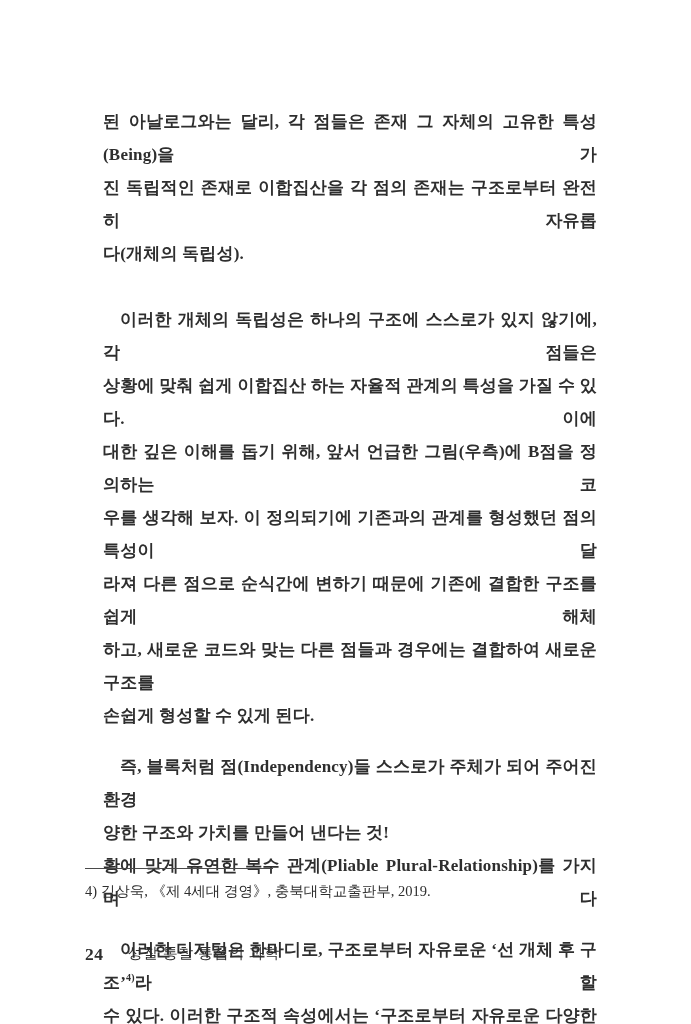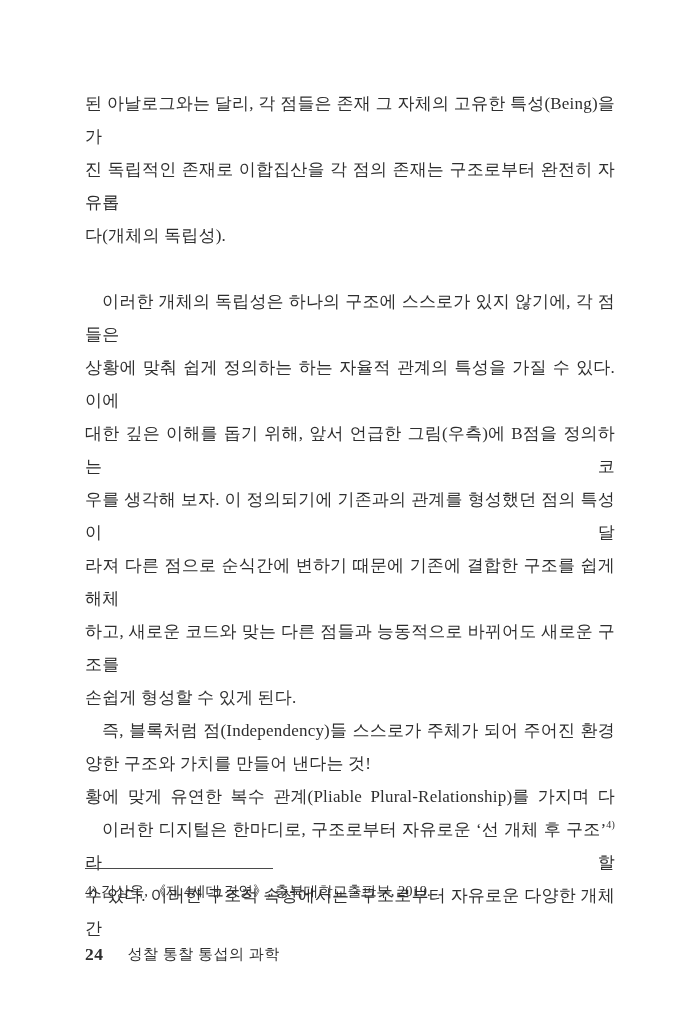--- a/index.html
+++ b/index.html
@@ -16,21 +16,21 @@
     background: #ffffff;
   }
   .body-text {
     position: absolute;
     left: 85px; top: 87px;
     width: 530px;
     font-size: 17px;
     line-height: 33px;
     letter-spacing: 0.2px;
   }
-  .para { margin: 0; }
+  .para { margin: 18px; font-weight: bold; }
   .para.gap-before { margin-top: 33px; }
   .ln {
     text-align: justify;
     text-align-last: left;
     white-space: normal;
   }
   .ln.jl { text-align-last: justify; }
   .ln.first { text-indent: 17px; }
   sup.fnref {
     font-size: 10px;
@@ -47,21 +47,21 @@
     position: absolute;
     left: 85px; top: 880px;
     width: 530px;
     font-size: 14.5px;
     line-height: 22px;
   }
   .footer {
     position: absolute;
     left: 85px; top: 944px;
     display: flex;
-    align-items: center;
+    align-items: flex-start;
   }
   .footer .pagenum {
     font-size: 17.5px;
     font-weight: bold;
     letter-spacing: 0.5px;
   }
   .footer .runtitle {
     font-size: 15px;
     margin-left: 24px;
     letter-spacing: 0.5px;
@@ -75,25 +75,25 @@
   <div class="body-text">
 
     <div class="para">
       <div class="ln jl">된 아날로그와는 달리, 각 점들은 존재 그 자체의 고유한 특성(Being)을 가</div>
       <div class="ln jl">진 독립적인 존재로 이합집산을 각 점의 존재는 구조로부터 완전히 자유롭</div>
       <div class="ln">다(개체의 독립성).</div>
     </div>
 
     <div class="para gap-before">
       <div class="ln jl first">이러한 개체의 독립성은 하나의 구조에 스스로가 있지 않기에, 각 점들은</div>
-      <div class="ln jl">상황에 맞춰 쉽게 정의하는 하는 자율적 관계의 특성을 가질 수 있다. 이에</div>
+      <div class="ln jl">상황에 맞춰 쉽게 이합집산 하는 자율적 관계의 특성을 가질 수 있다. 이에</div>
       <div class="ln jl">대한 깊은 이해를 돕기 위해, 앞서 언급한 그림(우측)에 B점을 정의하는 코</div>
       <div class="ln jl">우를 생각해 보자. 이 정의되기에 기존과의 관계를 형성했던 점의 특성이 달</div>
       <div class="ln jl">라져 다른 점으로 순식간에 변하기 때문에 기존에 결합한 구조를 쉽게 해체</div>
-      <div class="ln jl">하고, 새로운 코드와 맞는 다른 점들과 능동적으로 바뀌어도 새로운 구조를</div>
+      <div class="ln jl">하고, 새로운 코드와 맞는 다른 점들과 경우에는 결합하여 새로운 구조를</div>
       <div class="ln">손쉽게 형성할 수 있게 된다.</div>
     </div>
 
     <div class="para">
       <div class="ln jl first">즉, 블록처럼 점(Independency)들 스스로가 주체가 되어 주어진 환경</div>
       <div class="ln">양한 구조와 가치를 만들어 낸다는 것!</div>
       <div class="ln jl">황에 맞게 유연한 복수 관계(Pliable Plural-Relationship)를 가지며 다</div>
     </div>
 
     <div class="para">

